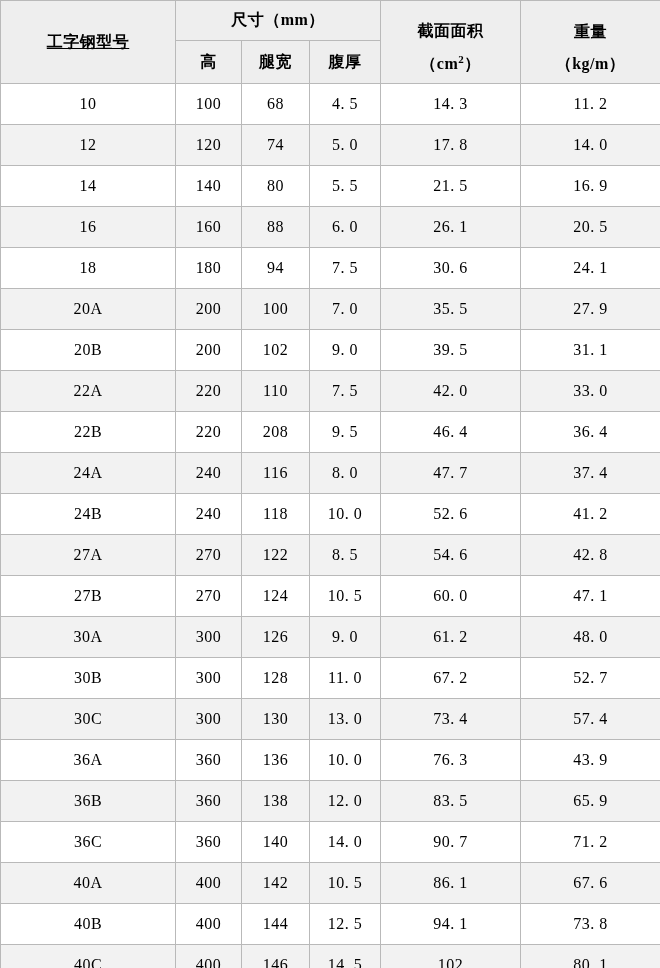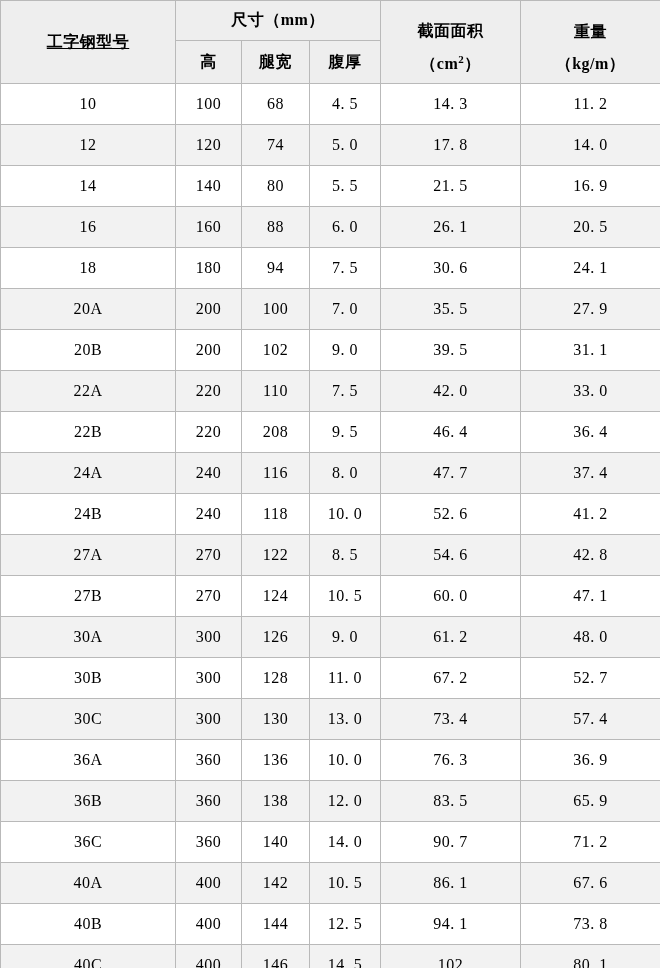--- a/index.html
+++ b/index.html
@@ -232,21 +232,21 @@
         <td>13. 0</td>
         <td>73. 4</td>
         <td>57. 4</td>
       </tr>
       <tr>
         <td class="model">36A</td>
         <td>360</td>
         <td>136</td>
         <td>10. 0</td>
         <td>76. 3</td>
-        <td>36. 9</td>
+        <td>43. 9</td>
       </tr>
       <tr>
         <td class="model">36B</td>
         <td>360</td>
         <td>138</td>
         <td>12. 0</td>
         <td>83. 5</td>
         <td>65. 9</td>
       </tr>
       <tr>

